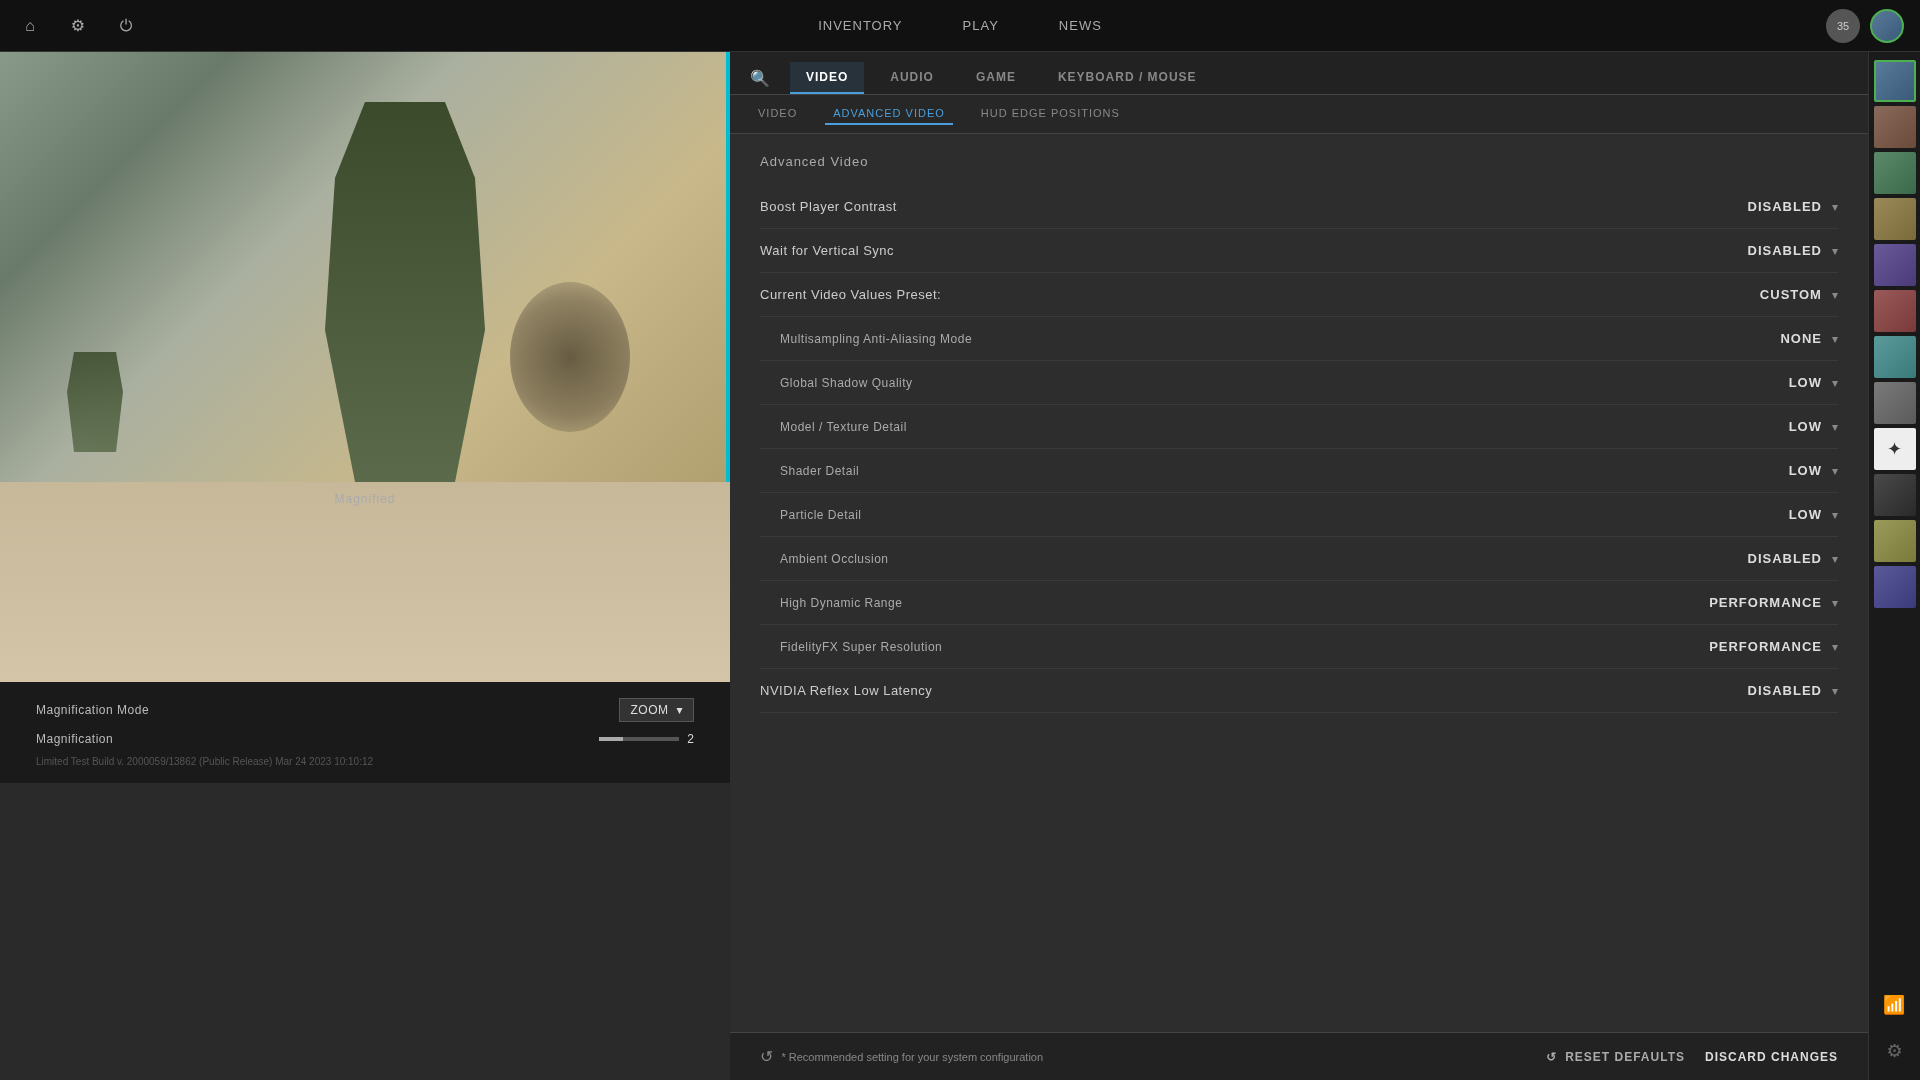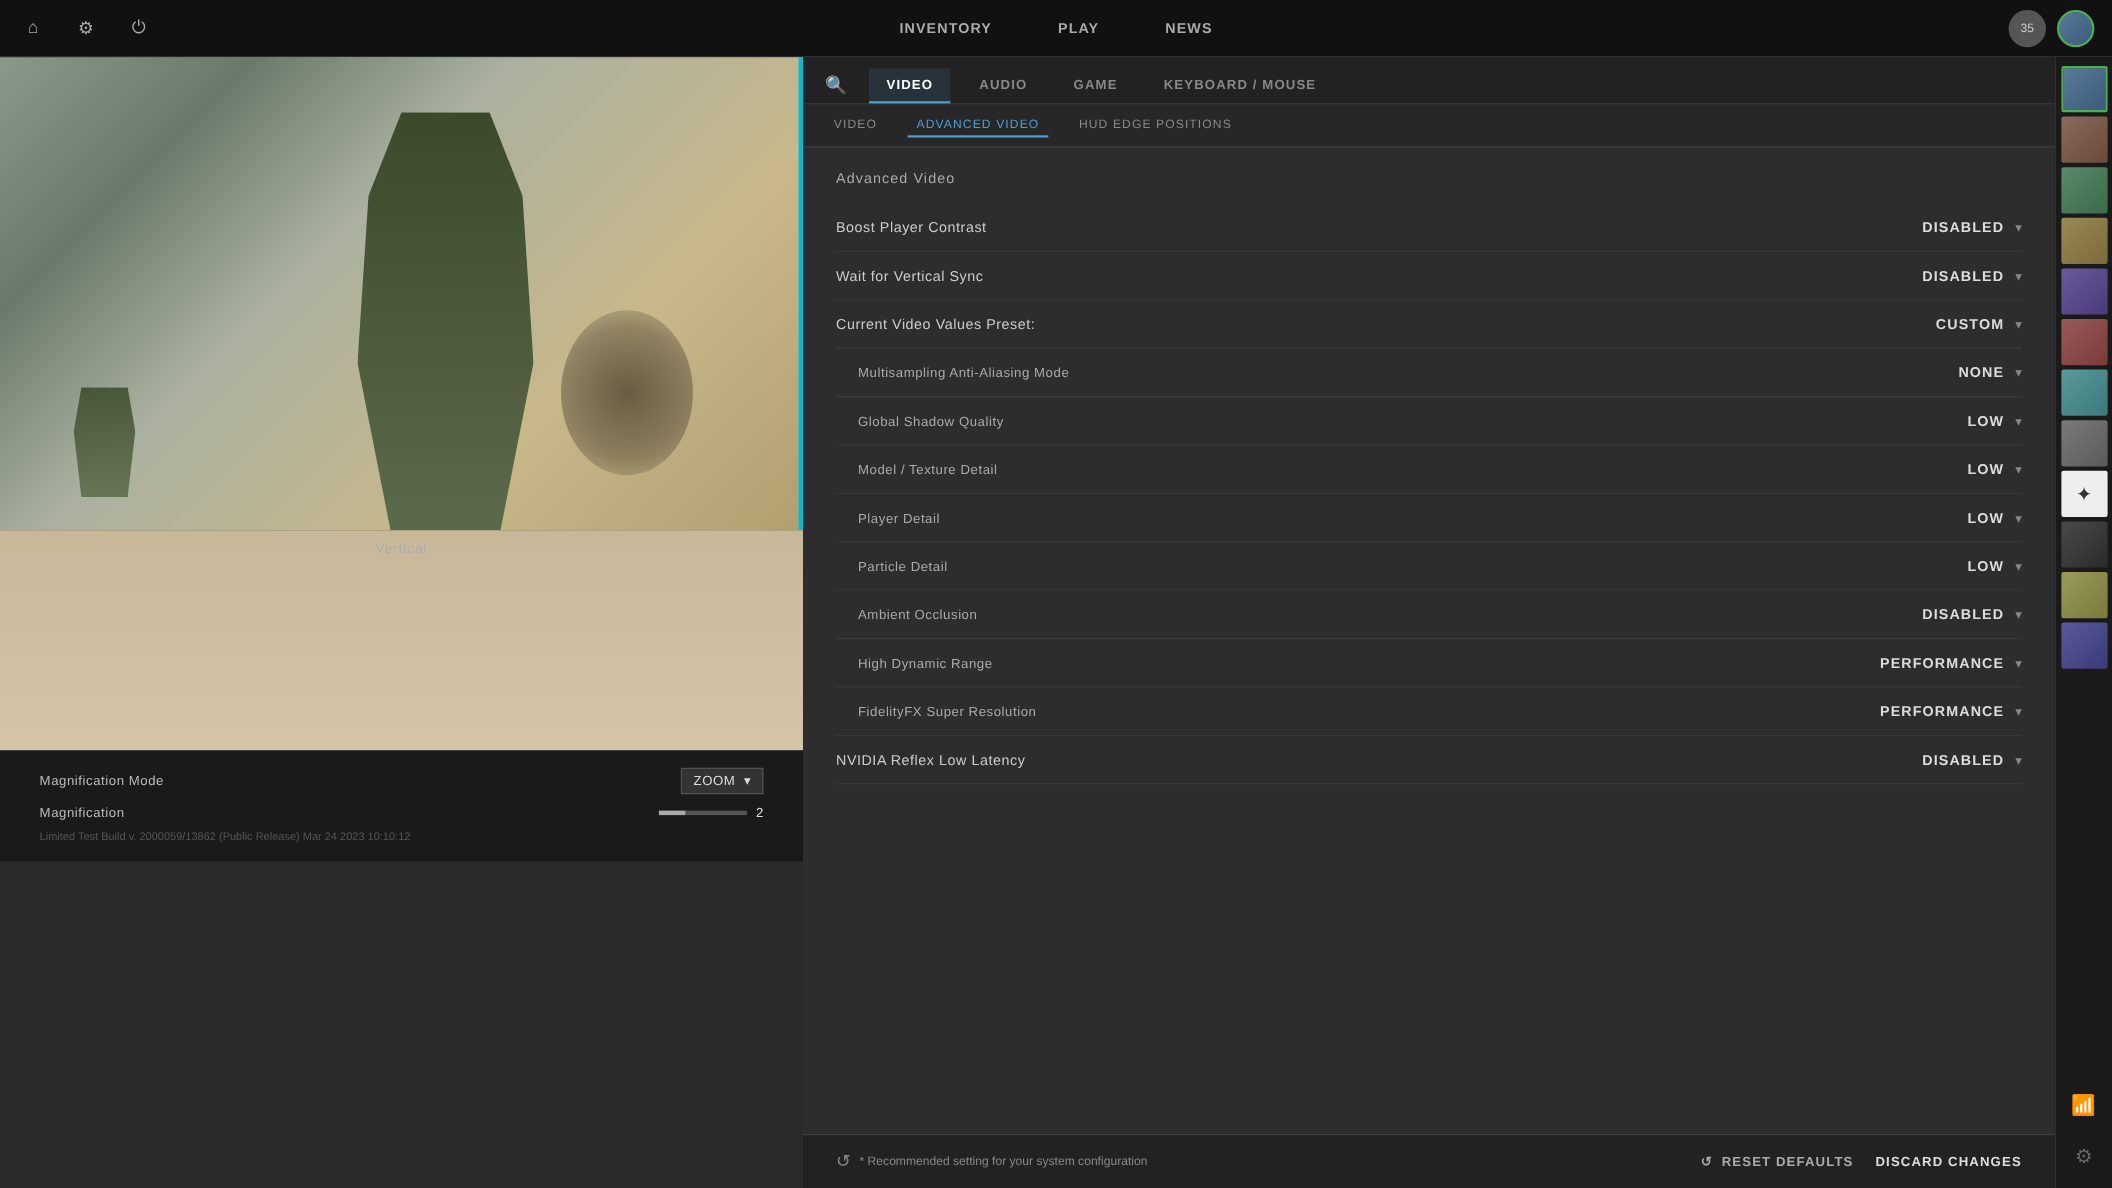--- a/index.html
+++ b/index.html
@@ -33,21 +33,21 @@
       align-items: center;
       gap: 60px;
       position: absolute;
       left: 50%;
       transform: translateX(-50%);
     }
     .top-bar-center a {
       color: #aaa;
       text-decoration: none;
       font-size: 13px;
-      font-weight: bold;
+      font-weight: normal;
       letter-spacing: 1px;
       text-transform: uppercase;
     }
     .top-bar-right {
       display: flex;
       align-items: center;
       gap: 10px;
     }
     .avatar-circle {
       width: 34px;
@@ -445,21 +445,21 @@
   <div class="left-panel">
     <div class="game-screenshot-top">
       <div class="building-bg"></div>
       <div class="smoke-effect"></div>
       <div class="soldier-shape"></div>
 
       <div style="position:absolute;bottom:30px;left:60px;width:70px;height:100px;background:linear-gradient(180deg,#3a4a2a,#5a6a4a);clip-path:polygon(20%0%,80%0%,90%40%,80%100%,20%100%,10%40%);opacity:0.85;"></div>
       <div class="cyan-bar"></div>
     </div>
     <div class="game-screenshot-bottom">
-      <div class="magnified-label">Vertical</div>
+      <div class="magnified-label">Magnified</div>
     </div>
     <div class="bottom-controls">
       <div class="control-row">
         <span class="control-label">Magnification Mode</span>
         <button class="dropdown-btn">
           <span>ZOOM</span>
           <span>▾</span>
         </button>
       </div>
       <div class="control-row">
@@ -537,21 +537,21 @@
 
       <div class="setting-row indented">
         <span class="setting-name sub-label">Model / Texture Detail</span>
         <div class="setting-value">
           <span class="setting-value-text">LOW</span>
           <span class="chevron">▾</span>
         </div>
       </div>
 
       <div class="setting-row indented">
-        <span class="setting-name sub-label">Player Detail</span>
+        <span class="setting-name sub-label">Shader Detail</span>
         <div class="setting-value">
           <span class="setting-value-text">LOW</span>
           <span class="chevron">▾</span>
         </div>
       </div>
 
       <div class="setting-row indented">
         <span class="setting-name sub-label">Particle Detail</span>
         <div class="setting-value">
           <span class="setting-value-text">LOW</span>

